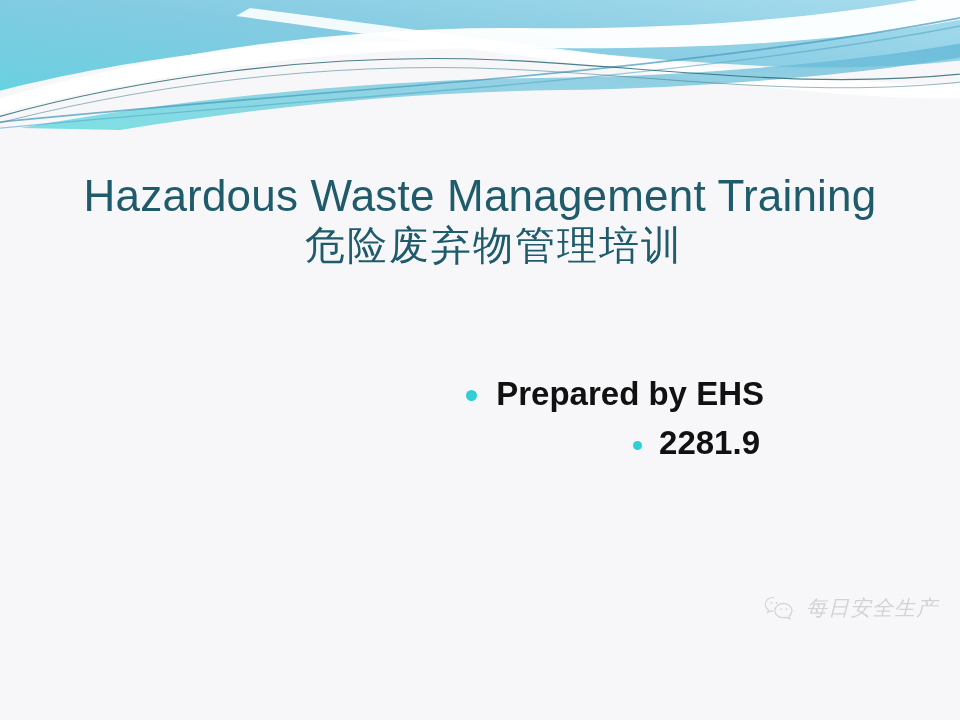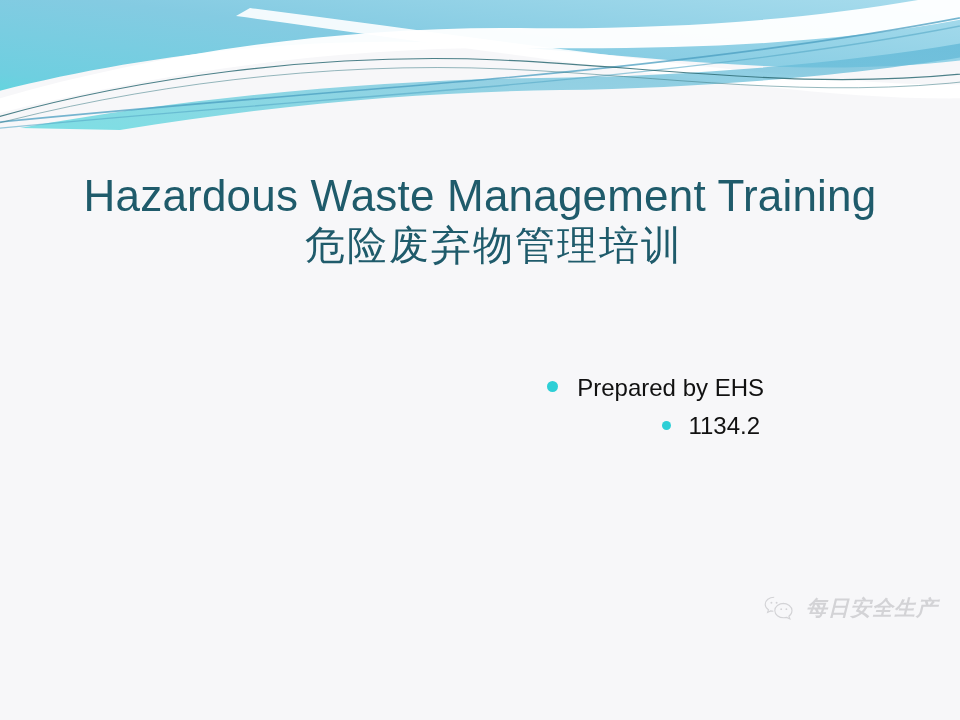--- a/index.html
+++ b/index.html
@@ -94,35 +94,34 @@
     margin-right: 19px;
     transform: translateY(-4px);
   }
   .level-2 .bullet-dot {
     width: 9px;
     height: 9px;
     margin-right: 17px;
     transform: translateY(-4px);
   }
   .bullet-text {
-    font-size: 24px;
+    font-size: 33px;
     line-height: 1.25;
     color: #111111;
-    font-weight: 400;
+    font-weight: 700;
   }
 
   
   #watermark {
     position: absolute;
     right: 22px;
     bottom: 22px;
     display: flex;
     align-items: center;
     opacity: 0.46;
-    font-weight: bold;
   }
   #watermark-icon {
     width: 34px;
     height: 26px;
     margin-right: 9px;
     flex: none;
   }
   #watermark-text {
     font-size: 21px;
     color: #a9a9ae;
@@ -184,21 +183,21 @@
     <div id="title-zh">危险废弃物管理培训</div>
   </div>
 
   <div id="body-block">
     <div class="bullet-row level-1">
       <span class="bullet-dot"></span>
       <span class="bullet-text">Prepared by EHS</span>
     </div>
     <div class="bullet-row level-2">
       <span class="bullet-dot"></span>
-      <span class="bullet-text">1134.2</span>
+      <span class="bullet-text">2281.9</span>
     </div>
   </div>
 
   <div id="watermark">
     <svg id="watermark-icon" viewBox="0 0 34 26" xmlns="http://www.w3.org/2000/svg">
       <g fill="none" stroke="#a9a9ae" stroke-width="1.1">
         <path d="M11.2 2.2C6.2 2.2 2.2 5.4 2.2 9.3c0 2.2 1.3 4.2 3.3 5.5l-0.9 2.6 3-1.5
                  c0.9 0.25 1.8 0.4 2.8 0.4"></path>
         <path d="M20.8 8.4c-5 0-9 3.3-9 7.2 0 4 4 7.2 9 7.2 1 0 2-0.15 2.9-0.4l3.2 1.6
                  -1-2.7c1.9-1.3 3.1-3.3 3.1-5.7 0-3.9-4.1-7.2-9.2-7.2z"></path>

